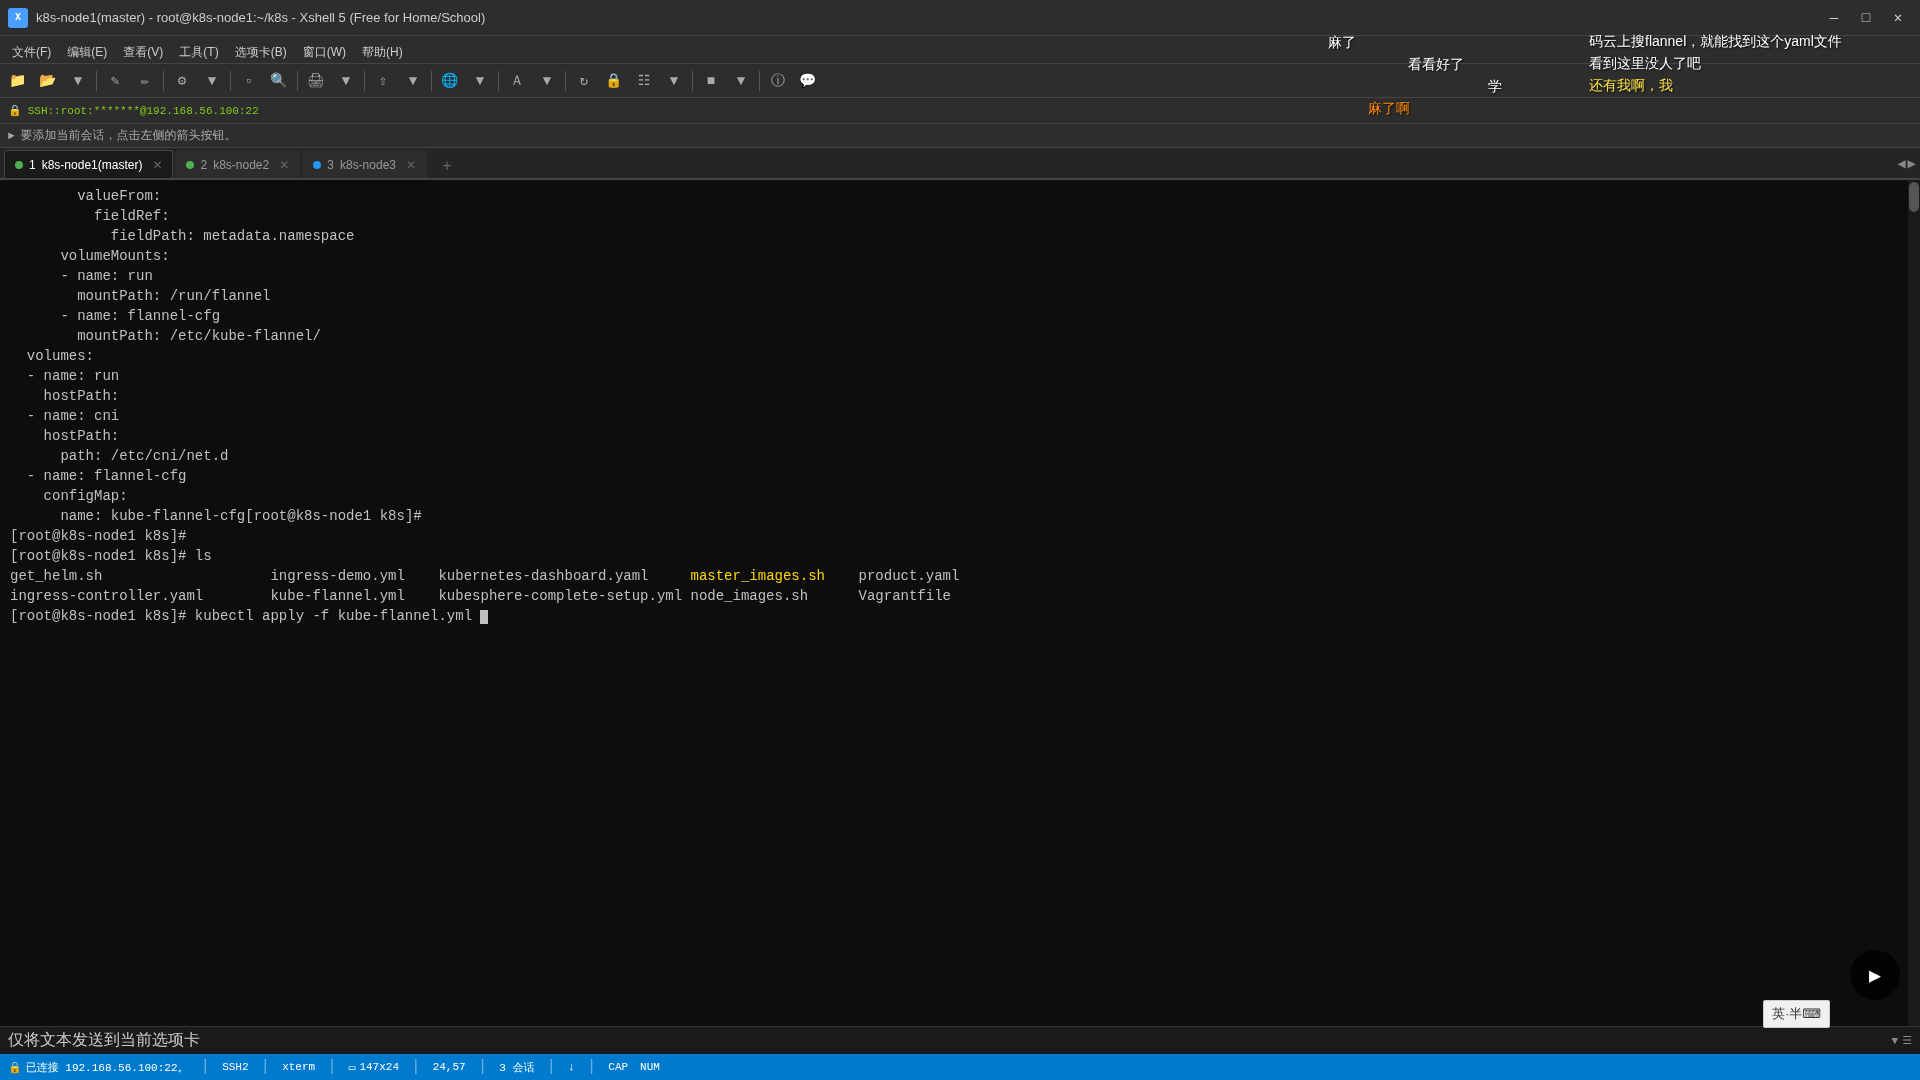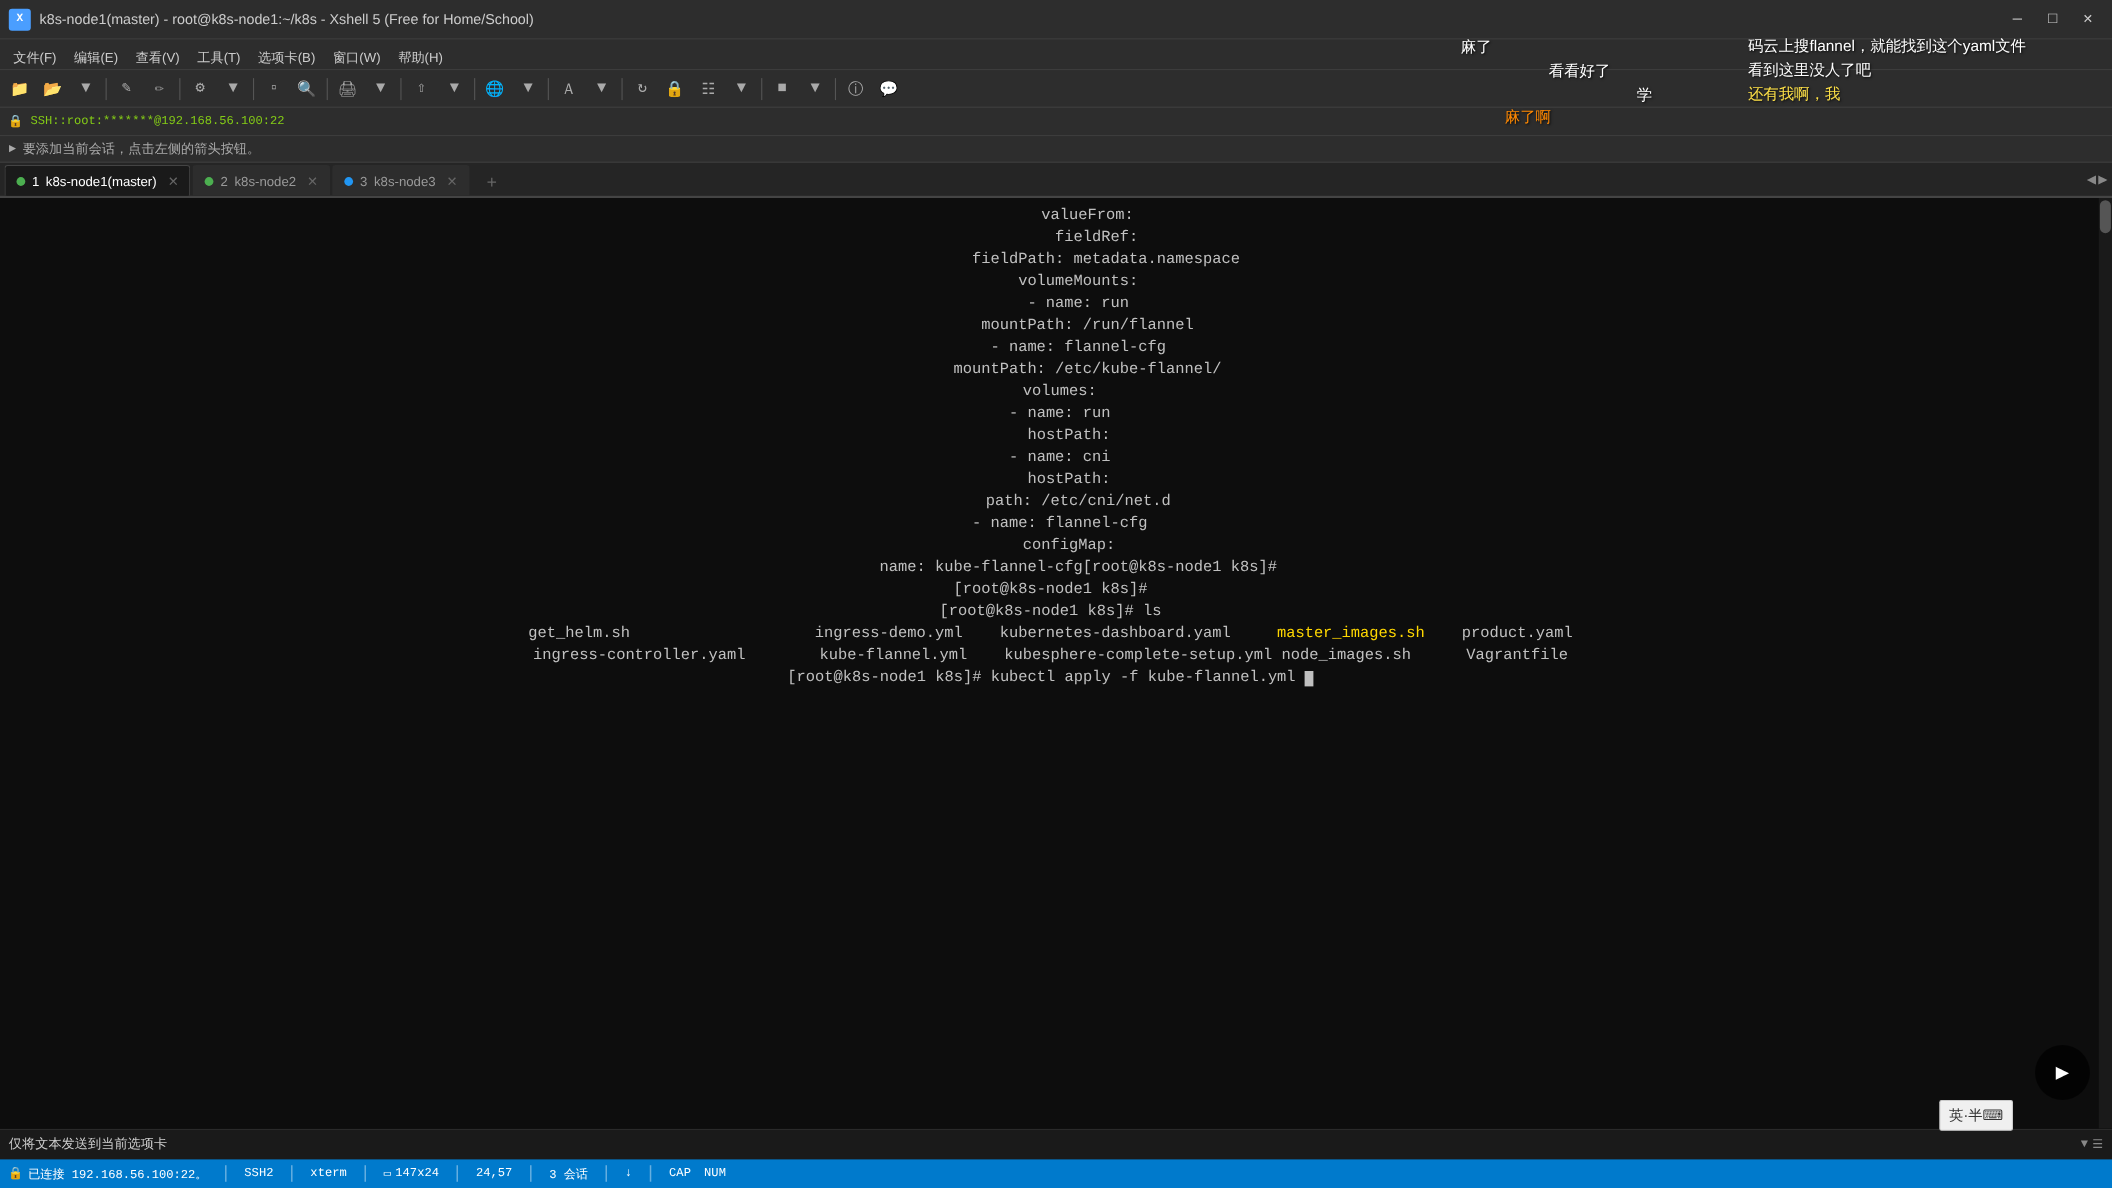--- a/index.html
+++ b/index.html
@@ -196,21 +196,21 @@
     
     .input-bar {
       background: #1a1a1a;
       height: 28px;
       display: flex;
       align-items: center;
       padding: 0 8px;
       border-top: 1px solid #333;
       gap: 4px;
     }
-    .input-text { color: #ccc; font-family: 'Microsoft YaHei', sans-serif; font-size: 12px; flex: 1; }
+    .input-text { color: #ccc; font-family: 'Microsoft YaHei', sans-serif; font-size: 16px; flex: 1; }
     .input-arrow { color: #888; font-size: 11px; }
 
     
     .status-bar {
       background: #007acc;
       height: 26px;
       display: flex;
       align-items: center;
       padding: 0 8px;
       gap: 12px;
@@ -258,21 +258,21 @@
       pointer-events: none;
     }
     .chat-msg {
       font-family: 'Microsoft YaHei', sans-serif;
       font-size: 14px;
       line-height: 22px;
       text-shadow: 1px 1px 2px rgba(0,0,0,0.8);
     }
     .chat-white { color: white; }
     .chat-red { color: #fde047; }
-    .chat-orange { color: #ff8800; font-family: Liberation Mono, monospace; }
+    .chat-orange { color: #ff8800; }
 
     .cursor-blink {
       display: inline-block;
       width: 8px;
       height: 14px;
       background: #c0c0c0;
       vertical-align: text-bottom;
       animation: blink 1s step-end infinite;
     }
     @keyframes blink {
@@ -370,21 +370,21 @@
     <span>k8s-node3</span>
     <span class="tab-close">✕</span>
   </div>
   <div class="tab-add">+</div>
   <div class="tab-nav-right">
     <span class="tab-nav-btn">◀</span>
     <span class="tab-nav-btn">▶</span>
   </div>
 </div>
 
-<div style="position: relative; background: #0d0d0d; flex: 1; height: calc(1080px - 36px - 28px - 34px - 26px - 24px - 32px - 28px - 26px); text-align: center;">
+<div style="position: relative; background: #0d0d0d; flex: 1; height: calc(1080px - 36px - 28px - 34px - 26px - 24px - 32px - 28px - 26px);">
   <div class="terminal" style="height: 100%; padding-right: 20px;">
     <div class="terminal-content">
 
       <div class="term-line">        valueFrom:</div>
       <div class="term-line">          fieldRef:</div>
       <div class="term-line">            fieldPath: metadata.namespace</div>
       <div class="term-line">      volumeMounts:</div>
       <div class="term-line">      - name: run</div>
       <div class="term-line">        mountPath: /run/flannel</div>
       <div class="term-line">      - name: flannel-cfg</div>

